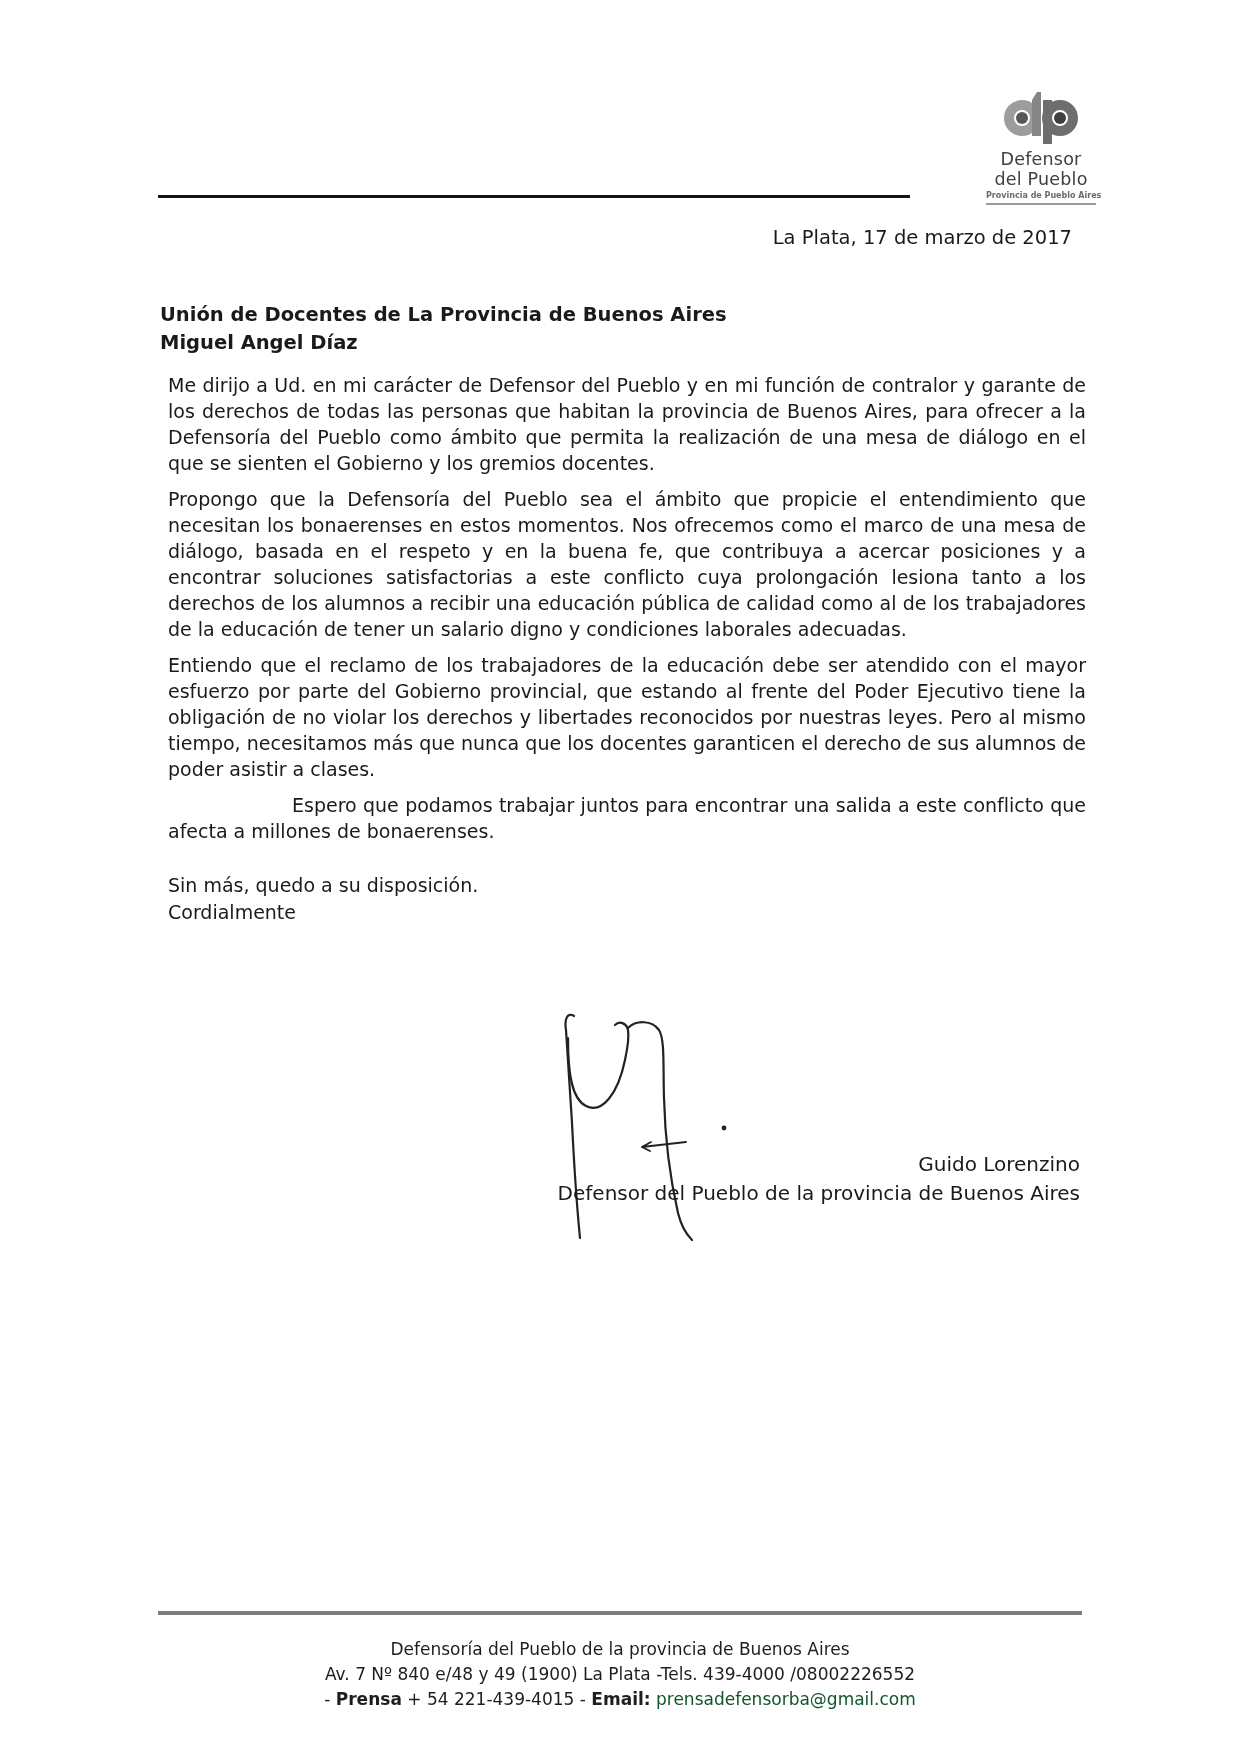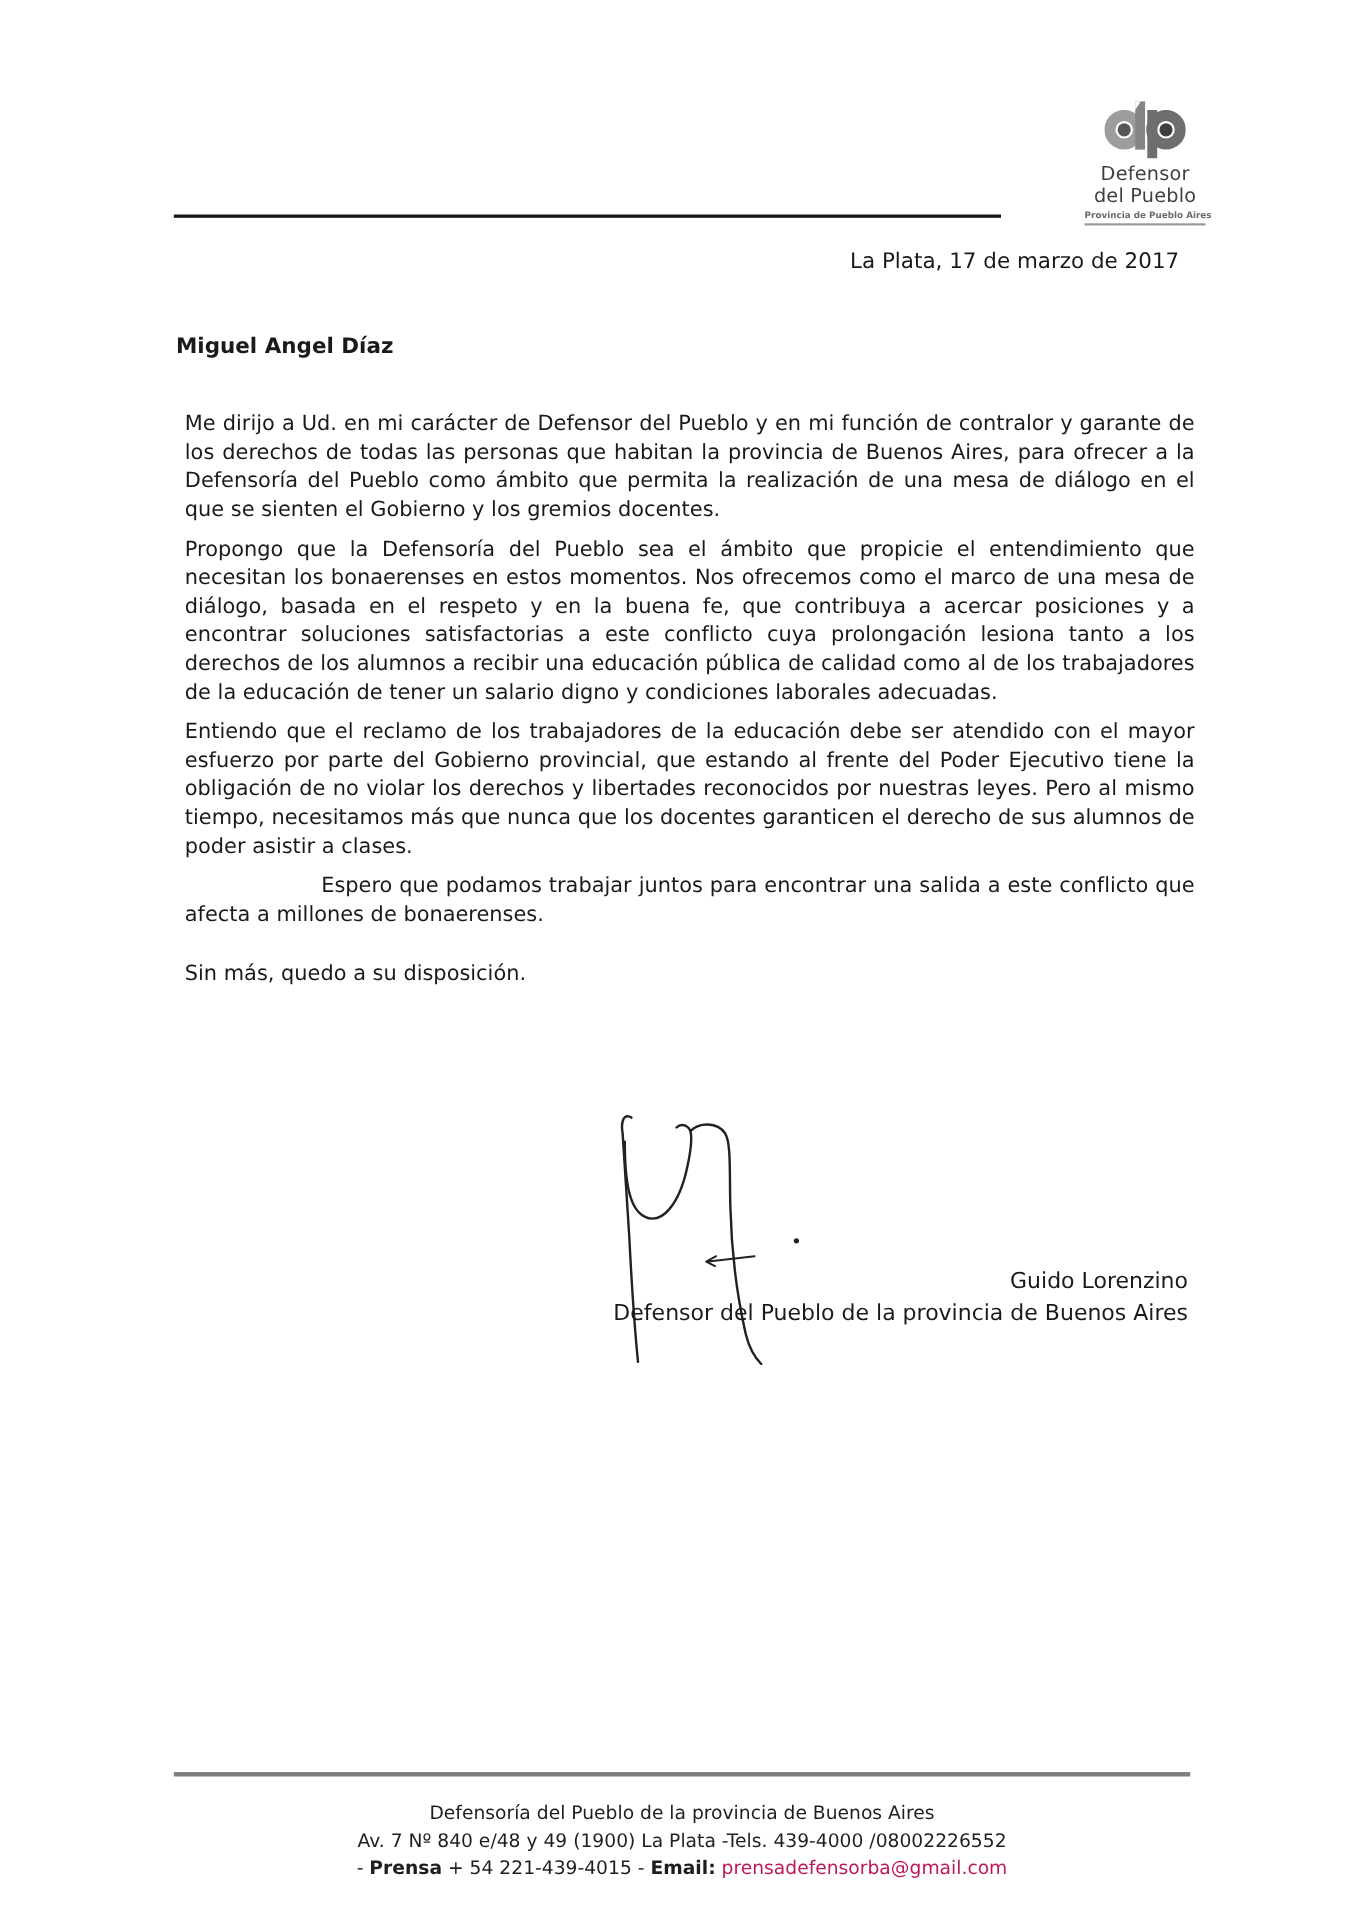--- a/index.html
+++ b/index.html
@@ -101,21 +101,21 @@
   .footer{
     position:absolute;
     left:160px; top:1637px;
     width:920px;
     text-align:center;
     font-size:17px;
     line-height:25px;
     color:#1e1e1e;
   }
   .footer b{font-weight:bold;}
-  .email-muted{color:#be185d;margin-top:28px;}
+  .email-muted{color:#14532d;margin-top:28px;}
 </style>
 </head>
 <body>
 
 <div class="page">
 
   <div class="logo">
     <svg width="74" height="52" viewBox="0 0 74 52" aria-hidden="true">
 
       <circle cx="18" cy="26" r="13" fill="none" stroke="#9d9d9d" stroke-width="10"></circle>
@@ -131,30 +131,32 @@
     <div class="logo-name" style="margin-top:0;">del Pueblo</div>
     <div class="logo-province">Provincia de Pueblo Aires</div>
     <div class="logo-rule"></div>
   </div>
 
   <div class="header-rule"></div>
 
   <div class="date-line">La Plata, 17 de marzo de 2017</div>
 
   <div class="recipient">
+    <div>Unión de Docentes de La Provincia de Buenos Aires</div>
     <div>Miguel Angel Díaz</div>
   </div>
 
   <div class="body-text">
     <p>Me dirijo a Ud. en mi carácter de Defensor del Pueblo y en mi función de contralor y garante de los derechos de todas las personas que habitan la provincia de Buenos Aires, para ofrecer a la Defensoría del Pueblo como ámbito que permita la realización de una mesa de diálogo en el que se sienten el Gobierno y los gremios docentes.</p>
     <p>Propongo que la Defensoría del Pueblo sea el ámbito que propicie el entendimiento que necesitan los bonaerenses en estos momentos. Nos ofrecemos como el marco de una mesa de diálogo, basada en el respeto y en la buena fe, que contribuya a acercar posiciones y a encontrar soluciones satisfactorias a este conflicto cuya prolongación lesiona tanto a los derechos de los alumnos a recibir una educación pública de calidad como al de los trabajadores de la educación de tener un salario digno y condiciones laborales adecuadas.</p>
     <p>Entiendo que el reclamo de los trabajadores de la educación debe ser atendido con el mayor esfuerzo por parte del Gobierno provincial, que estando al frente del Poder Ejecutivo tiene la obligación de no violar los derechos y libertades reconocidos por nuestras leyes.  Pero al mismo tiempo, necesitamos más que nunca que los docentes garanticen el derecho de sus alumnos de poder asistir a clases.</p>
     <p class="para-indent">Espero que podamos trabajar juntos para encontrar una salida a este conflicto que afecta a millones de bonaerenses.</p>
     <div class="closing">
       <div>Sin más, quedo a su disposición.</div>
+      <div>Cordialmente</div>
     </div>
   </div>
 
   <svg class="signature-svg" viewBox="0 0 224 260" aria-hidden="true">
     <g fill="none" stroke="#222222" stroke-width="2.2" stroke-linecap="round">
 
       <path d="M 46 18 C 40 14 36 20 38 32 C 40 62 42 95 44 125 C 46 165 48 200 52 240"></path>
 
       <path d="M 40 40 C 40 76 44 101 58 108 C 74 116 90 96 97 62 C 100 48 101 38 100 32 C 99 26 92 22 87 27"></path>
 

